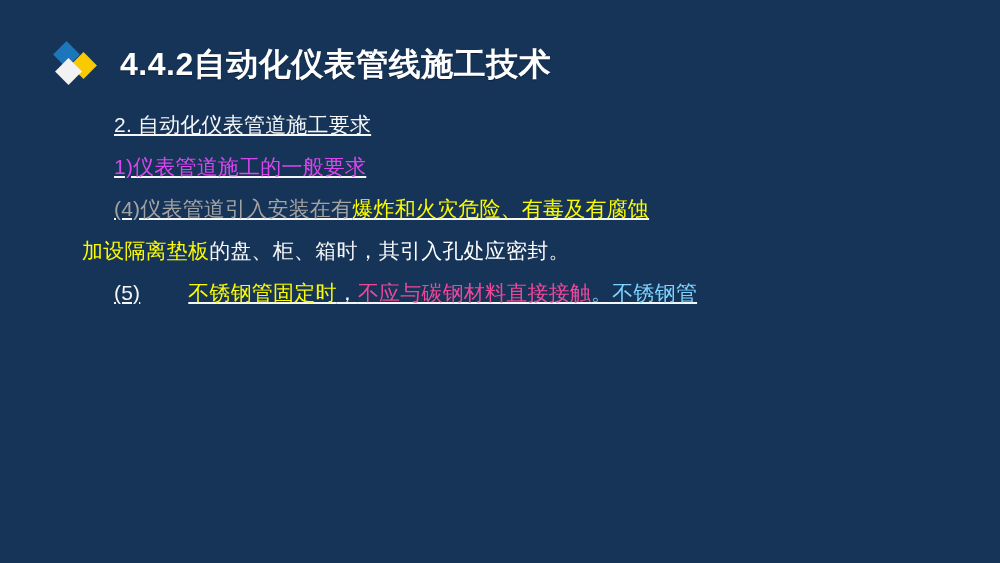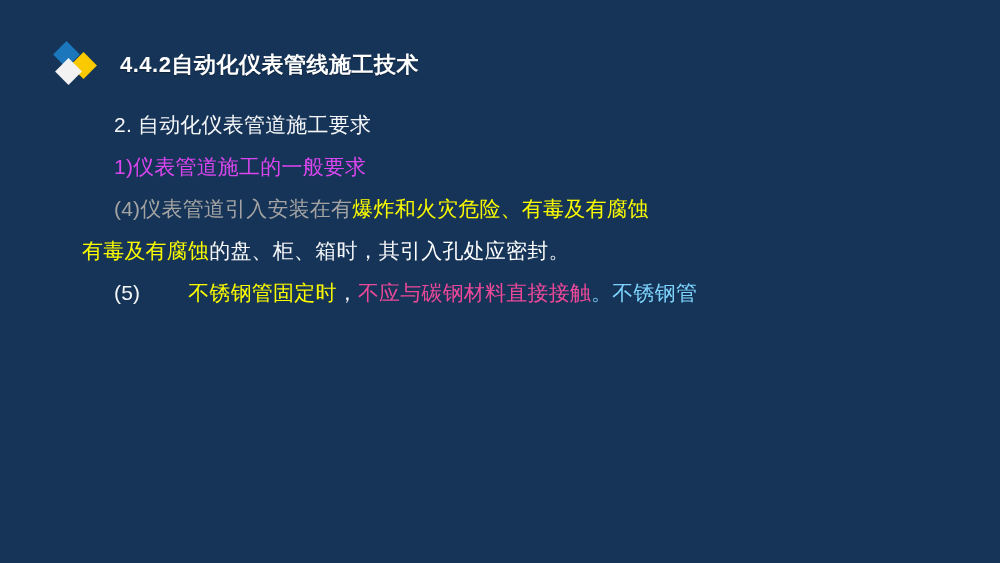--- a/index.html
+++ b/index.html
@@ -32,21 +32,21 @@
   
   #title-row {
     position: absolute;
     left: 120px;
     top: 44px;
     height: 42px;
     display: flex;
     align-items: center;
   }
   #title-text {
-    font-size: 22px;
+    font-size: 32px;
     font-weight: bold;
     color: #ffffff;
     letter-spacing: 0.5px;
     white-space: nowrap;
     text-shadow: 0 1px 1px rgba(0,0,0,0.35);
   }
 
   
   #body-block {
     position: absolute;
@@ -56,20 +56,21 @@
   }
   .body-line {
     font-size: 21px;
     line-height: 42px;
     color: #f4f6f8;
     white-space: nowrap;
     letter-spacing: 0.2px;
   }
   .body-line.indent {
     padding-left: 32px;
+    text-decoration: underline;
   }
   .seg { white-space: pre; }
   .seg.hl { color: #fbfb00; }
   .seg.wt { color: #f4f6f8; }
 </style>
 </head>
 <body>
 
 <div id="slide" style="background: rgb(22, 52, 87);">
 
@@ -84,17 +85,17 @@
   </div>
 
   <div id="title-row">
     <span id="title-text">4.4.2自动化仪表管线施工技术</span>
   </div>
 
   <div id="body-block">
       <div class="body-line indent"><span class="seg wt" style="color: rgb(244, 246, 248);">2. 自动化仪表管道施工要求</span></div>
       <div class="body-line indent"><span class="seg wt" style="color: #d946ef;">1)仪表管道施工的一般要求</span></div>
       <div class="body-line indent"><span class="seg wt" style="color: #a3a3a3;">(4)仪表管道引入安装在有</span><span class="seg hl" style="color: rgb(251, 251, 0); margin-top: 48px;">爆炸和火灾危险、有毒及有腐蚀</span></div>
-      <div class="body-line"><span class="seg hl" style="color: rgb(251, 251, 0);">有毒及有腐蚀</span><span class="seg wt" style="color: rgb(244, 246, 248);">的盘、柜、箱时，其</span><span class="seg hl" style="color: #ffffff;">引入孔处应密封</span><span class="seg wt" style="color: rgb(244, 246, 248);">。</span></div>
+      <div class="body-line"><span class="seg hl" style="color: rgb(251, 251, 0);">加设隔离垫板</span><span class="seg wt" style="color: rgb(244, 246, 248);">的盘、柜、箱时，其</span><span class="seg hl" style="color: #ffffff;">引入孔处应密封</span><span class="seg wt" style="color: rgb(244, 246, 248);">。</span></div>
       <div class="body-line indent"><span class="seg wt" style="color: rgb(244, 246, 248);">(5)</span><span class="seg hl" style="color: rgb(251, 251, 0); margin-left: 48px;">不锈钢管固定时</span><span class="seg wt" style="color: rgb(244, 246, 248);">，</span><span class="seg hl" style="color: #ec4899; text-align: right;">不应与碳钢材料直接接触</span><span class="seg wt" style="color: #7dd3fc;">。不锈钢管</span></div>
     </div>
 
 </div>
 
 </body></html>

